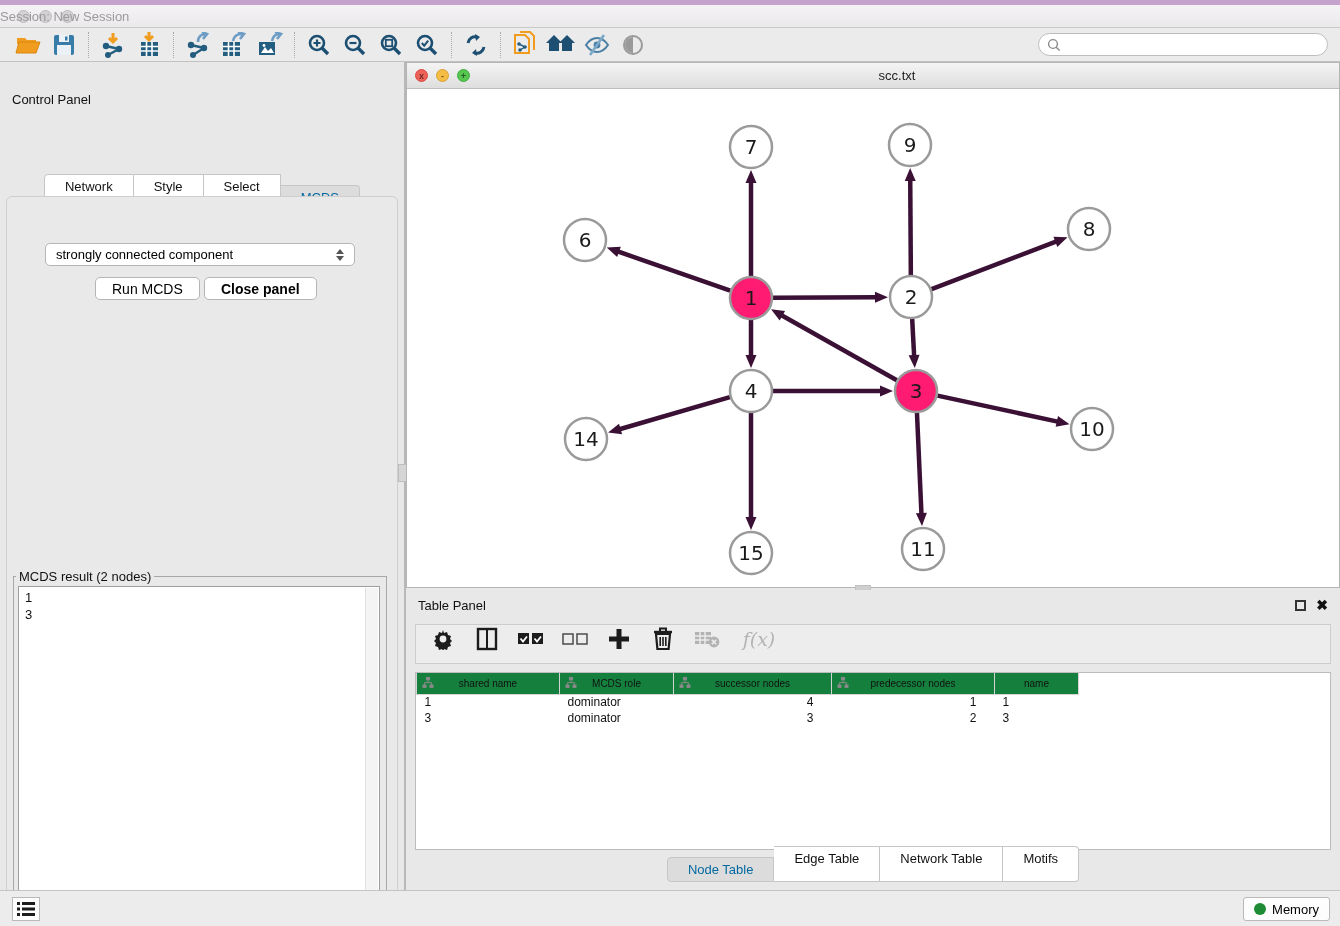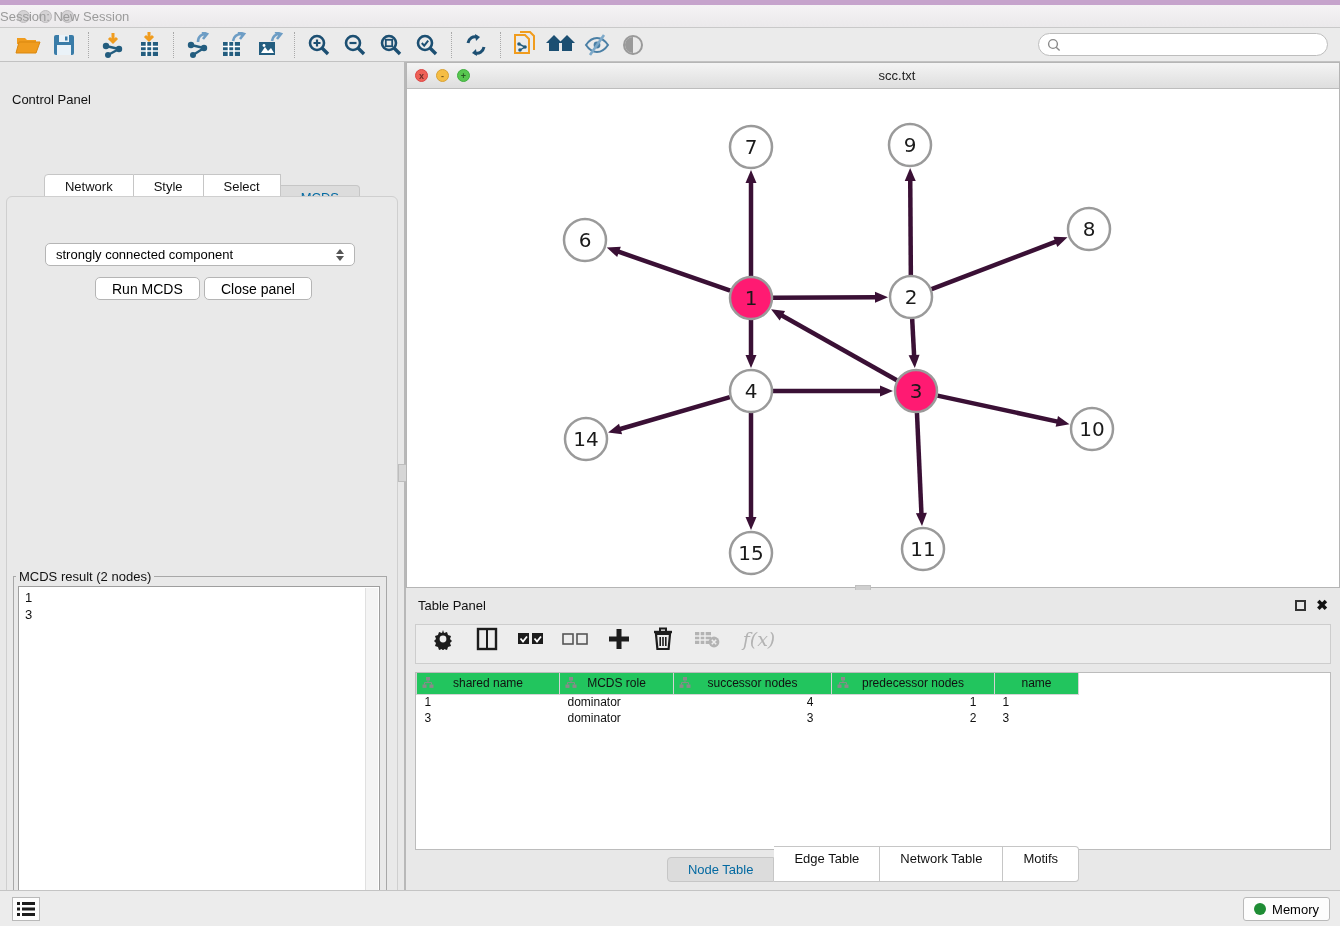--- a/index.html
+++ b/index.html
@@ -40,21 +40,21 @@
   #opt-label { margin-top:18px; text-align:center; font-size:13px; color:#111; }
   #opt-select { position:absolute; left:38px; top:46px; width:310px; height:23px; background:#fff;
     border:1px solid #b5b5b5; border-radius:5px; display:flex; align-items:center; padding:0 10px; font-size:13px; }
   .chevrons { margin-left:auto; display:flex; flex-direction:column; gap:2px; }
   .chevrons i { width:0; height:0; border-left:4px solid transparent; border-right:4px solid transparent; display:block; }
   .chev-up { border-bottom:5px solid #555; }
   .chev-dn { border-top:5px solid #555; }
   .cp-btn { position:absolute; top:80px; height:23px; background:#fff; border:1px solid #b5b5b5;
     border-radius:5px; font-size:14px; padding:0 16px; font-family:"Liberation Sans",sans-serif; }
   #run-btn { left:88px; }
-  #close-btn { left:197px; }
+  #close-btn { left:197px;font-weight:bold; }
   #result-group { position:absolute; left:6px; top:372px; width:374px; height:380px;
     border:1px solid #a8a8a8; background:#e9e9e9; }
   #result-group legend { font-size:13px; color:#111; padding:0 3px; margin-left:2px; }
   #result-text { position:absolute; left:4px; top:2px; width:362px; height:364px; background:#fff;
     border:1px solid #9e9e9e; font-size:13px; color:#111; padding:2px 6px; line-height:17px; overflow:hidden; }
   #result-scroll { position:absolute; right:1px; top:1px; width:13px; height:362px; background:#f4f4f4; border-left:1px solid #e0e0e0; }
 
   
   #vsplit { position:absolute; left:404px; top:62px; width:2px; height:828px; background:#b8b8b8; }
   #vsplit-grip { position:absolute; left:398px; top:464px; width:10px; height:18px; background:#d6d6d6; border:1px solid #bdbdbd; }
@@ -75,22 +75,22 @@
 
   
   #table-panel { position:absolute; left:406px; top:590px; width:934px; height:300px; background:#e8e8e8; }
   #tp-head { height:30px; display:flex; align-items:center; padding:0 12px; }
   #tp-toolbar { position:absolute; left:9px; top:34px; width:916px; height:40px; background:#ededed;
     border:1px solid #cdcdcd; display:flex; align-items:flex-start; padding-left:14px; gap:18px; }
   .tp-tool { display:flex; align-items:center; justify-content:center; width:26px; height:28px; }
   .fx-label { font-family:"DejaVu Serif", serif; font-style:italic; font-size:19px; color:#b3b3b3; }
   #tp-table { position:absolute; left:9px; top:82px; width:916px; height:178px; background:#fff; border:1px solid #bcbcbc; overflow:hidden; }
   #tp-grid { border-collapse:collapse; table-layout:fixed; }
-  #tp-grid th { background:#22c55e; border:1px solid #d4d4d4; border-top:none; height:21px;
-    font-size:12px; font-weight:normal; color:#111; position:relative; }
+  #tp-grid th { background:#15803d; border:1px solid #d4d4d4; border-top:none; height:21px;
+    font-size:10px; font-weight:normal; color:#111; position:relative; }
   #tp-grid th .hier { position:absolute; left:5px; top:4px; }
   #tp-grid td { font-size:12px; color:#111; height:16px; padding:0 8px; white-space:nowrap; }
   .al { text-align:left; } .ar { text-align:right; padding-right:18px !important; }
   #tp-tabs-row { position:absolute; left:0; bottom:8px; width:934px; display:flex; justify-content:center; }
 
   
   #statusbar { position:absolute; left:0; top:890px; width:1340px; height:36px; background:#ececec; border-top:1px solid #c4c4c4; }
   #list-btn { position:absolute; left:12px; top:6px; width:28px; height:24px; background:#fdfdfd; border:1px solid #b9b9b9;
     display:flex; align-items:center; justify-content:center; }
   #memory-btn { position:absolute; right:10px; top:6px; height:24px; background:#fdfdfd; border:1px solid #b9b9b9;

